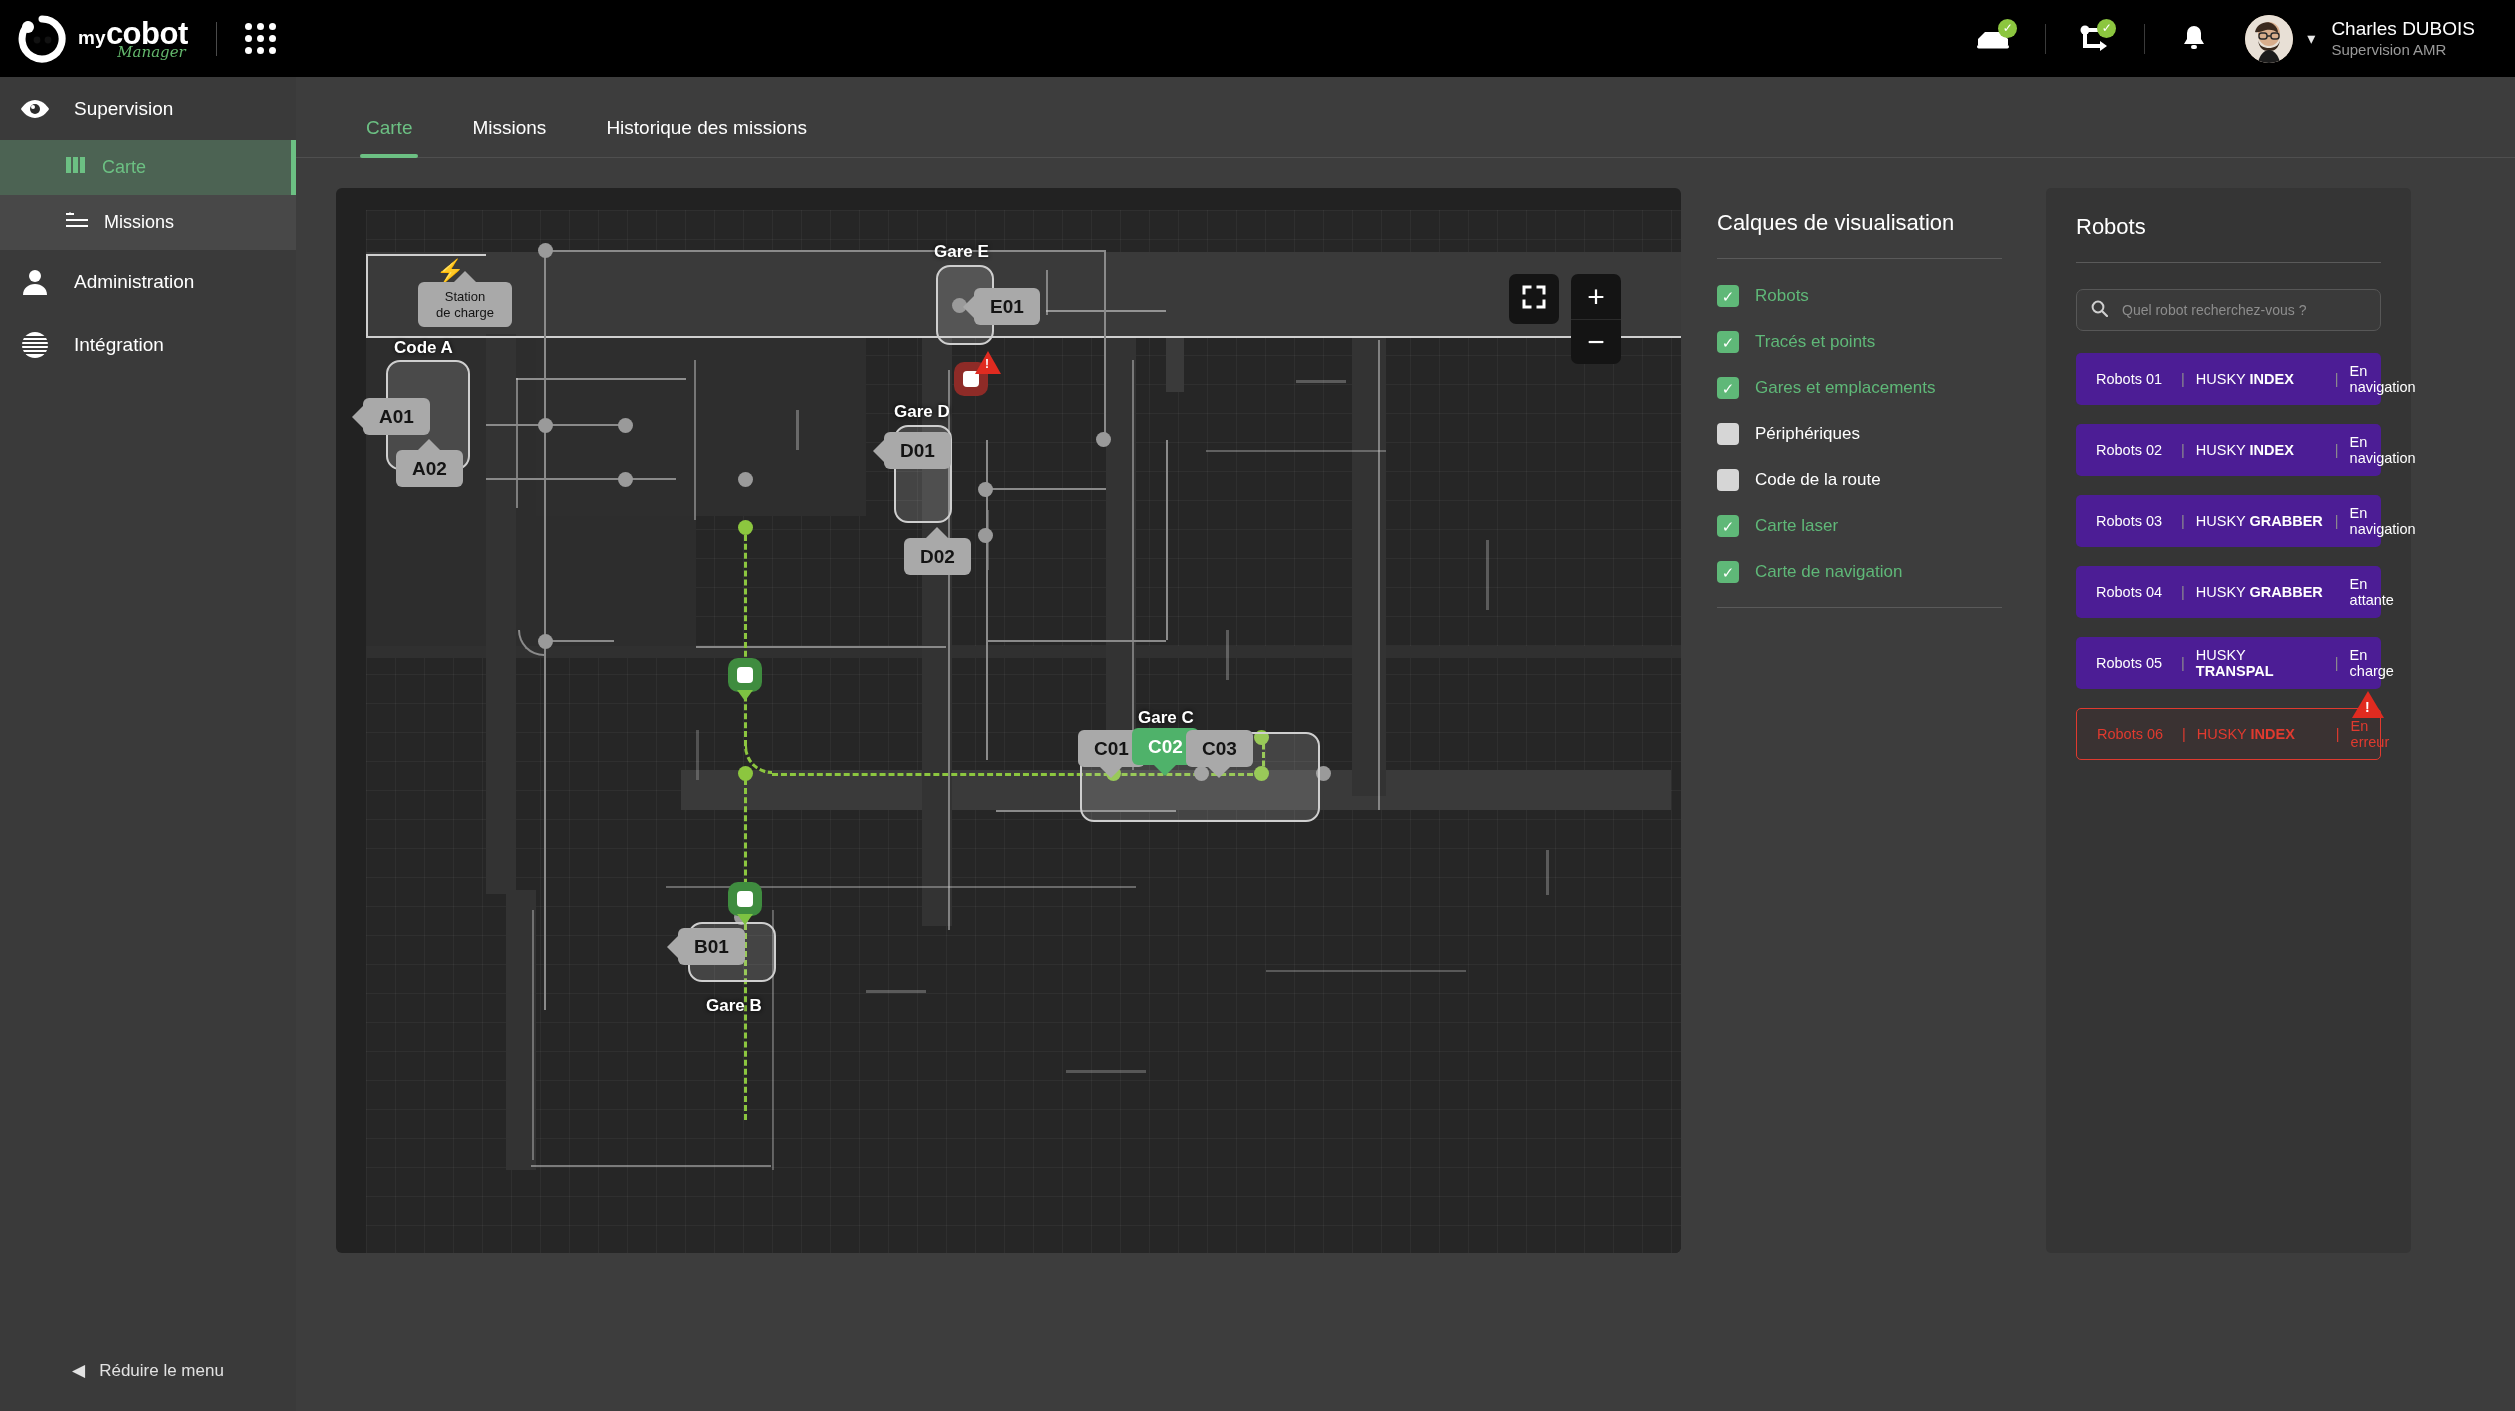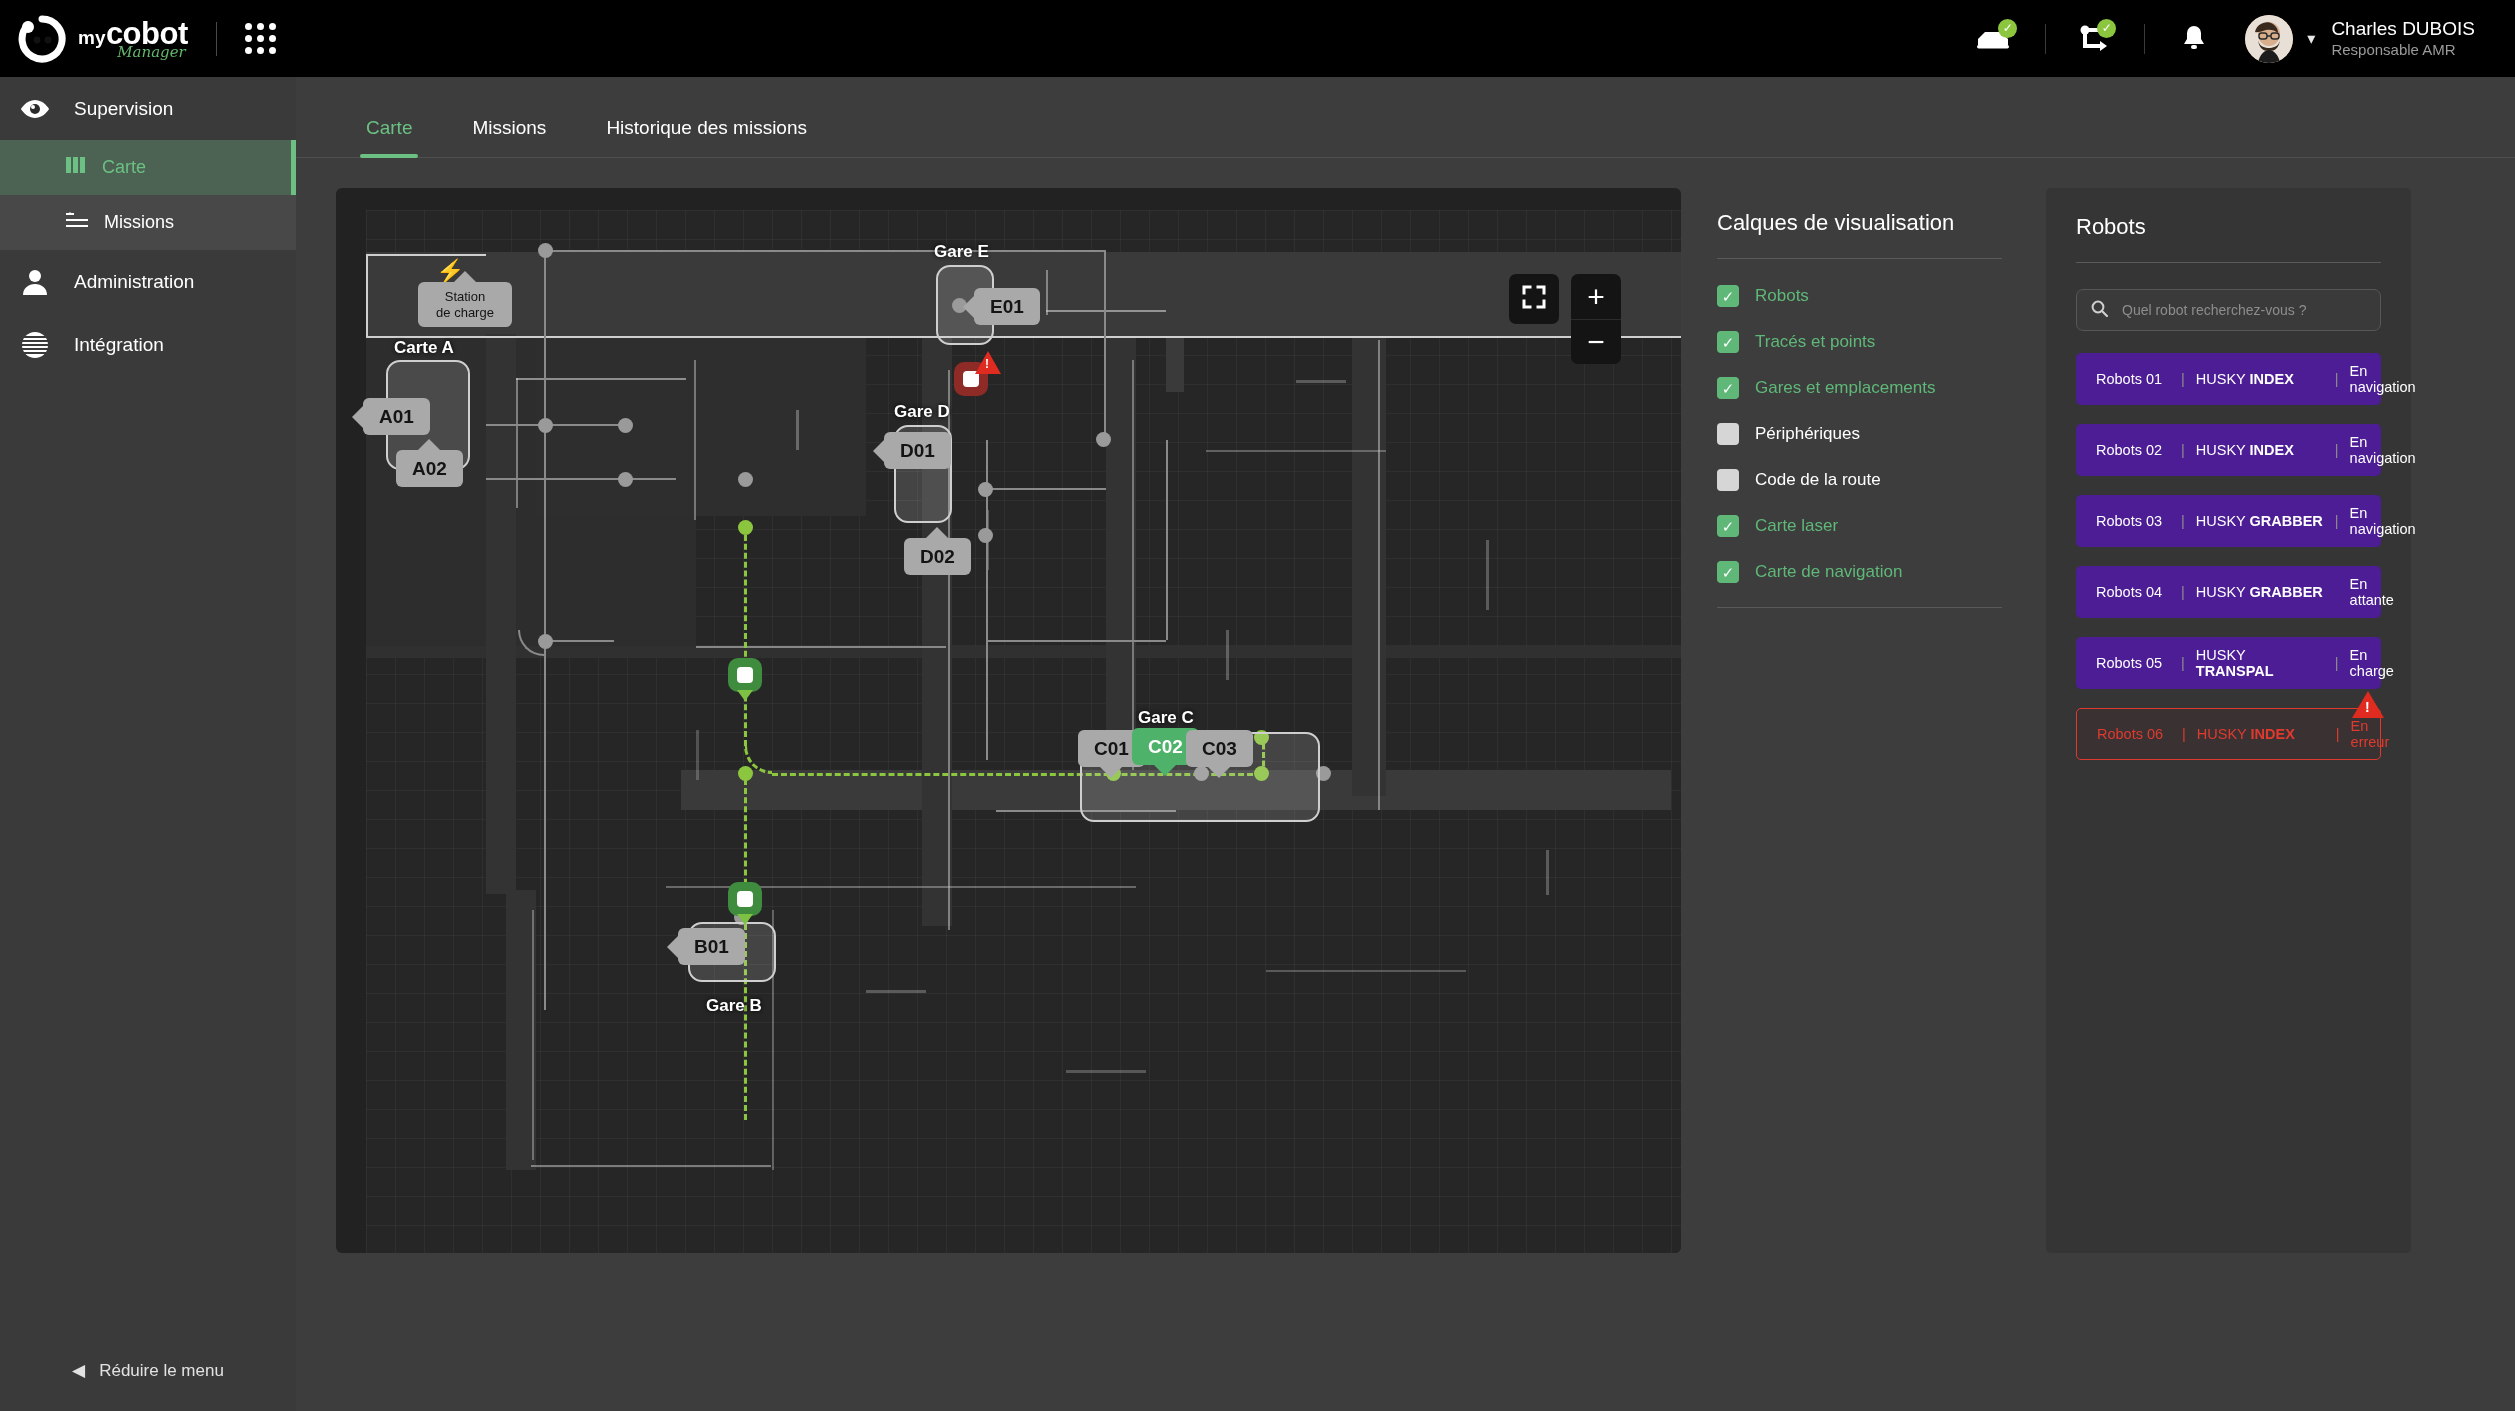--- a/index.html
+++ b/index.html
@@ -298,21 +298,21 @@
           <path d="M13 25c1 8 5 11 11 11s10-3 11-11c-1 6-6 8-11 8s-10-2-11-8z" fill="#3a2a1e"></path>
           <rect x="14" y="18" width="8" height="6" rx="2.5" fill="none" stroke="#2a2a2a" stroke-width="1.4"></rect>
           <rect x="26" y="18" width="8" height="6" rx="2.5" fill="none" stroke="#2a2a2a" stroke-width="1.4"></rect>
           <path d="M22 21h4" stroke="#2a2a2a" stroke-width="1.4"></path>
           <path d="M13 48c1.5-9 7-13 11-13s9.5 4 11 13z" fill="#1c1c1c"></path>
         </svg>
       </div>
       <div class="chev">▾</div>
       <div class="user-box">
         <div class="user-name">Charles DUBOIS</div>
-        <div class="user-role">Responsable AMR</div>
+        <div class="user-role">Supervision AMR</div>
       </div>
     </div>
   </div>
 
   <div class="body">
 
     <div class="sidebar">
       <div class="nav-item">
         <span class="nav-ico">
           <svg width="30" height="20" viewBox="0 0 30 20">
@@ -471,21 +471,21 @@
 
             <div class="charge-bolt" style="left:70px;top:48px;">⚡</div>
             <div class="pill small tip-top" style="left:52px;top:72px;width:94px;">
               <span class="tip"></span>
               <span style="display:block;">
                 <span>Station</span><br>
                 <span>de charge</span>
               </span>
             </div>
 
-            <div class="gare-label" style="left:28px;top:128px;">Carte A</div>
+            <div class="gare-label" style="left:28px;top:128px;">Code A</div>
             <div class="gare-box" style="left:20px;top:150px;width:84px;height:110px;"></div>
             <div class="pill tip-left" style="left:-3px;top:188px;">
                 <span class="tip"></span>
                 <span>A01</span>
               </div>
             <div class="pill tip-top" style="left:30px;top:240px;">
                 <span class="tip"></span>
                 <span>A02</span>
               </div>
 

